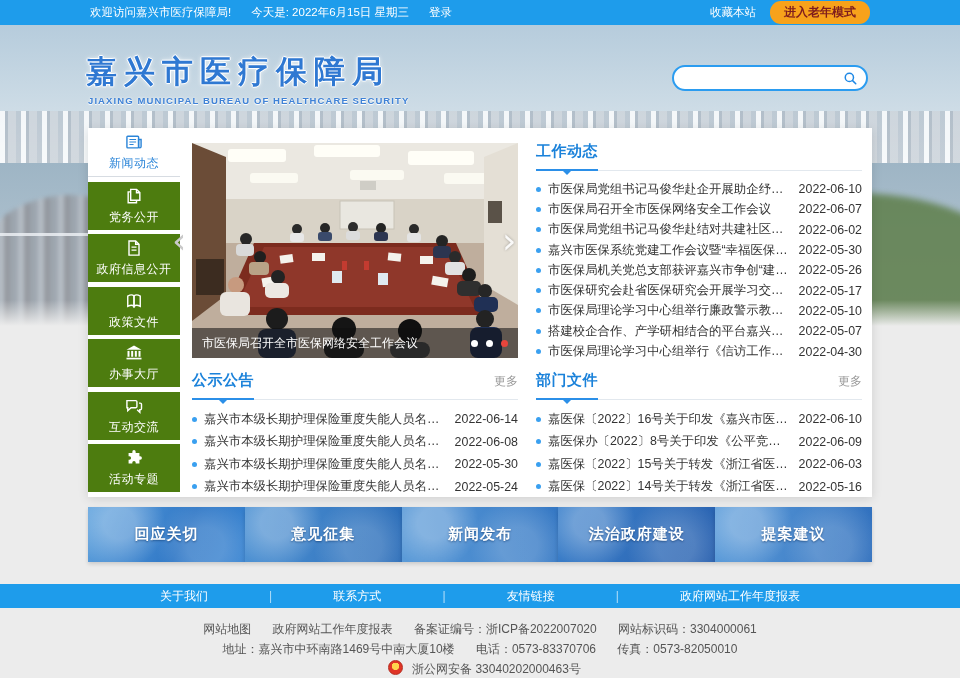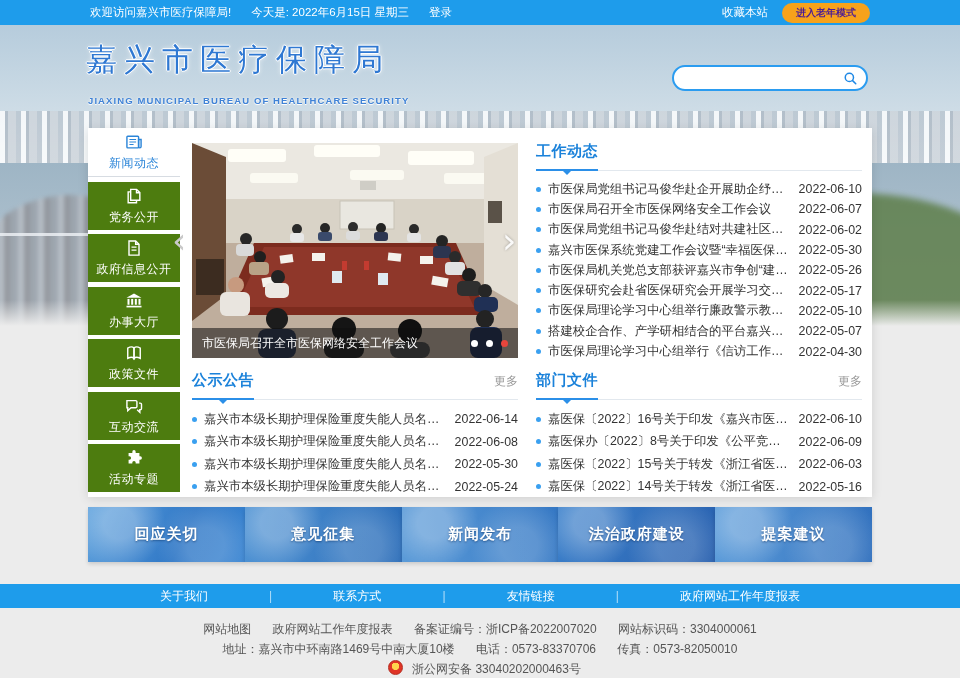--- a/index.html
+++ b/index.html
@@ -2,35 +2,35 @@
 <html><head>
 <meta charset="utf-8">
 <style>
   html,body{margin:0;padding:0;background:#ececec;font-family:"Liberation Sans","DejaVu Sans",sans-serif;}
   #page{position:relative;width:960px;height:678px;overflow:hidden;background:#ececec;}
 
   
   .topbar{position:absolute;left:0;top:0;width:960px;height:25px;background:#1e9ceb;display:flex;align-items:center;box-sizing:border-box;padding:0 90px;font-size:11.5px;color:#fff;z-index:30;}
   .topbar .tseg{margin-right:20px;white-space:nowrap;}
   .topbar .right{margin-left:auto;display:flex;align-items:center;gap:14px;}
-  .elder-btn{background:#f7a21b;color:#4c1d95;font-weight:bold;font-size:10px;padding:3px 14px;border-radius:11px;border:none;cursor:pointer;white-space:nowrap;}
+  .elder-btn{background:#f7a21b;color:#7f1d1d;font-weight:bold;font-size:12px;padding:3px 14px;border-radius:11px;border:none;cursor:pointer;white-space:nowrap;}
   .tlink{cursor:pointer;}
 
   
   .hero{position:absolute;left:0;top:25px;width:960px;height:301px;overflow:hidden;background:linear-gradient(#b6ccdc,#d9e4eb 42%,#e7edf1 58%);}
   .city-band{position:absolute;left:0;top:86px;width:960px;height:58px;background:repeating-linear-gradient(90deg,rgba(255,255,255,.85) 0 5px,rgba(150,160,172,.55) 5px 8px,rgba(206,211,217,.75) 8px 16px,rgba(168,177,188,.5) 16px 21px);filter:blur(.7px);opacity:.9;}
   .water{position:absolute;left:0;top:138px;width:960px;height:163px;background:linear-gradient(#9eb5c5,#bccbd5);}
   .blob{position:absolute;border-radius:50%;filter:blur(3px);}
   .isle1{left:470px;top:228px;width:150px;height:52px;background:#5d7c49;}
   .isle2{left:600px;top:252px;width:90px;height:34px;background:#516f3f;}
   .park-r{left:690px;top:168px;width:330px;height:170px;background:#5f7f4b;opacity:.85;}
   .city-l{left:-30px;top:170px;width:200px;height:170px;background:repeating-linear-gradient(90deg,#9aa0a8 0 8px,#b9bec5 8px 14px,#8e8f94 14px 20px);filter:blur(2px);opacity:.8;}
   .bridge{position:absolute;left:0;top:208px;width:230px;height:3px;background:rgba(240,244,248,.8);filter:blur(.5px);}
   .hero-fade{position:absolute;left:0;bottom:0;width:960px;height:26px;background:linear-gradient(rgba(236,236,236,0),#ececec);}
-  .hero-title{position:absolute;left:86px;top:14px;font-family:"Liberation Serif","DejaVu Serif",serif;font-weight:normal;font-size:31px;color:#2f78d2;letter-spacing:7px;text-shadow:0 1px 0 #fff,1px 0 0 #fff,-1px 0 0 #fff,0 -1px 0 #fff,0 0 5px rgba(255,255,255,.95);}
+  .hero-title{position:absolute;left:86px;top:26px;font-family:"Liberation Serif","DejaVu Serif",serif;font-weight:bold;font-size:31px;color:#2f78d2;letter-spacing:7px;text-shadow:0 1px 0 #fff,1px 0 0 #fff,-1px 0 0 #fff,0 -1px 0 #fff,0 0 5px rgba(255,255,255,.95);}
   .hero-sub{position:absolute;left:88px;top:70px;font-size:9.5px;font-weight:bold;color:#3f82d6;letter-spacing:1.1px;text-shadow:0 0 3px #fff,0 1px 0 rgba(255,255,255,.9);}
   .search{position:absolute;left:672px;top:40px;width:196px;height:26px;background:#fff;border:2px solid #2b9cf0;border-radius:16px;display:flex;align-items:center;box-sizing:border-box;padding:0 8px 0 12px;}
   .search input{flex:1;border:none;outline:none;font-size:12px;background:transparent;min-width:0;}
   .search .mag{flex:none;display:flex;cursor:pointer;}
 
   
   .card{position:absolute;left:88px;top:128px;width:784px;height:369px;background:#fff;box-shadow:0 2px 10px rgba(0,0,0,.12);z-index:10;}
 
   
   .side{position:absolute;left:0;top:0;width:92px;}
@@ -147,36 +147,36 @@
       </div>
       <div class="side-item">
         <svg viewBox="0 0 24 24" fill="none" stroke="currentColor" stroke-width="1.7">
             <path d="M6 3.5h8l4 4v13H6z"></path>
             <path d="M14 3.5v4h4"></path>
             <path d="M9 11h6M9 14.5h6" stroke-width="1.4"></path>
           </svg>
         <span class="slabel">政府信息公开</span>
       </div>
       <div class="side-item">
+        <svg viewBox="0 0 24 24" fill="none" stroke="currentColor" stroke-width="1.7">
+            <path d="M4.5 6c3-1.6 6-1.6 7.5 0v12.5c-1.5-1.6-4.5-1.6-7.5 0z"></path>
+            <path d="M19.5 6c-3-1.6-6-1.6-7.5 0v12.5c1.5-1.6 4.5-1.6 7.5 0z"></path>
+          </svg>
+        <span class="slabel">政策文件</span>
+      </div>
+      <div class="side-item">
         <svg viewBox="0 0 24 24" fill="currentColor">
             <path d="M12 3L3 8h18z"></path>
             <rect x="4.2" y="9.5" width="2.4" height="7"></rect>
             <rect x="8.6" y="9.5" width="2.4" height="7"></rect>
             <rect x="13" y="9.5" width="2.4" height="7"></rect>
             <rect x="17.4" y="9.5" width="2.4" height="7"></rect>
             <rect x="3" y="17.7" width="18" height="2"></rect>
           </svg>
         <span class="slabel">办事大厅</span>
-      </div>
-      <div class="side-item">
-        <svg viewBox="0 0 24 24" fill="none" stroke="currentColor" stroke-width="1.7">
-            <path d="M4.5 6c3-1.6 6-1.6 7.5 0v12.5c-1.5-1.6-4.5-1.6-7.5 0z"></path>
-            <path d="M19.5 6c-3-1.6-6-1.6-7.5 0v12.5c1.5-1.6 4.5-1.6 7.5 0z"></path>
-          </svg>
-        <span class="slabel">政策文件</span>
       </div>
       <div class="side-item">
         <svg viewBox="0 0 24 24" fill="none" stroke="currentColor" stroke-width="1.7">
             <path d="M3.5 5.5h10.5a1.5 1.5 0 0 1 1.5 1.5v5.5a1.5 1.5 0 0 1-1.5 1.5H8.5L4.5 17.5V14h-1z"></path>
             <path d="M18 8.5h1.5A1.5 1.5 0 0 1 21 10v5a1.5 1.5 0 0 1-1.5 1.5H19v3l-3.2-3"></path>
           </svg>
         <span class="slabel">互动交流</span>
       </div>
       <div class="side-item">
         <svg viewBox="0 0 24 24" fill="currentColor">

